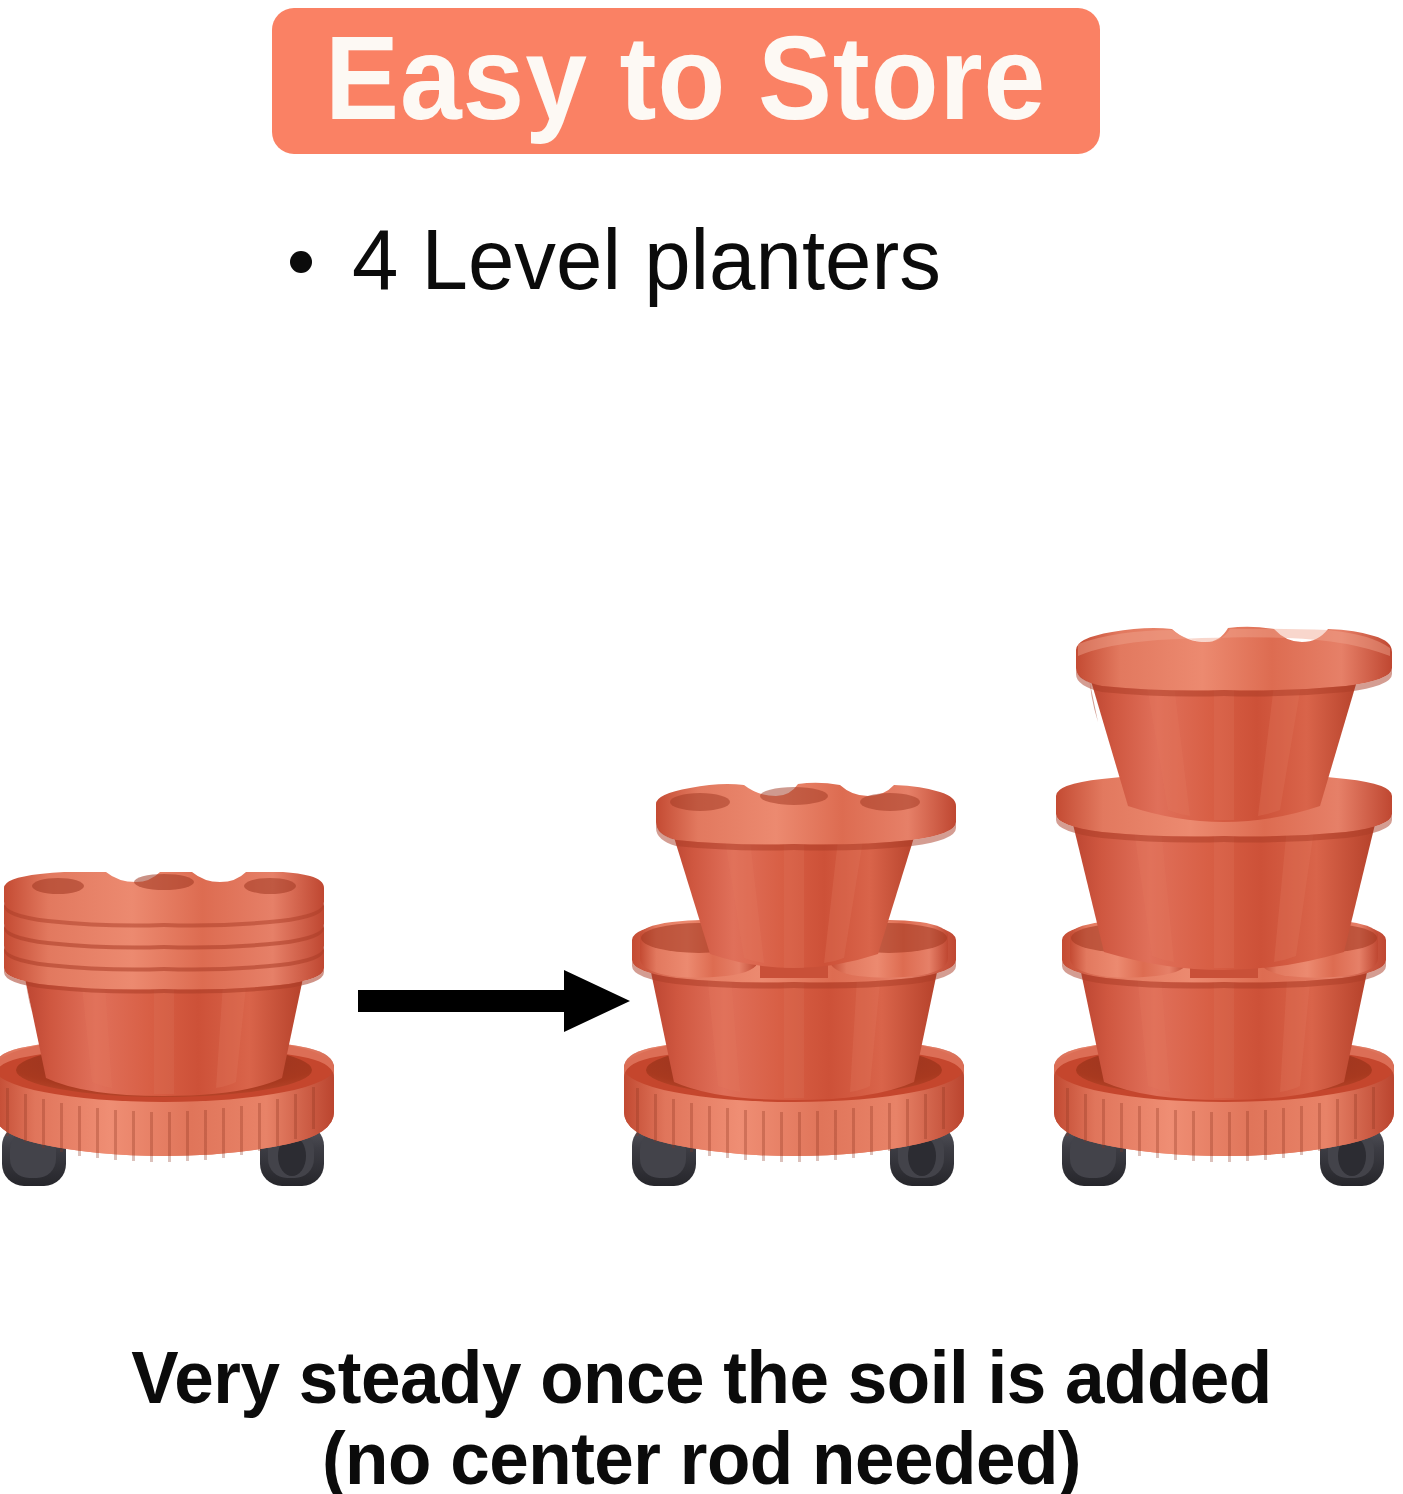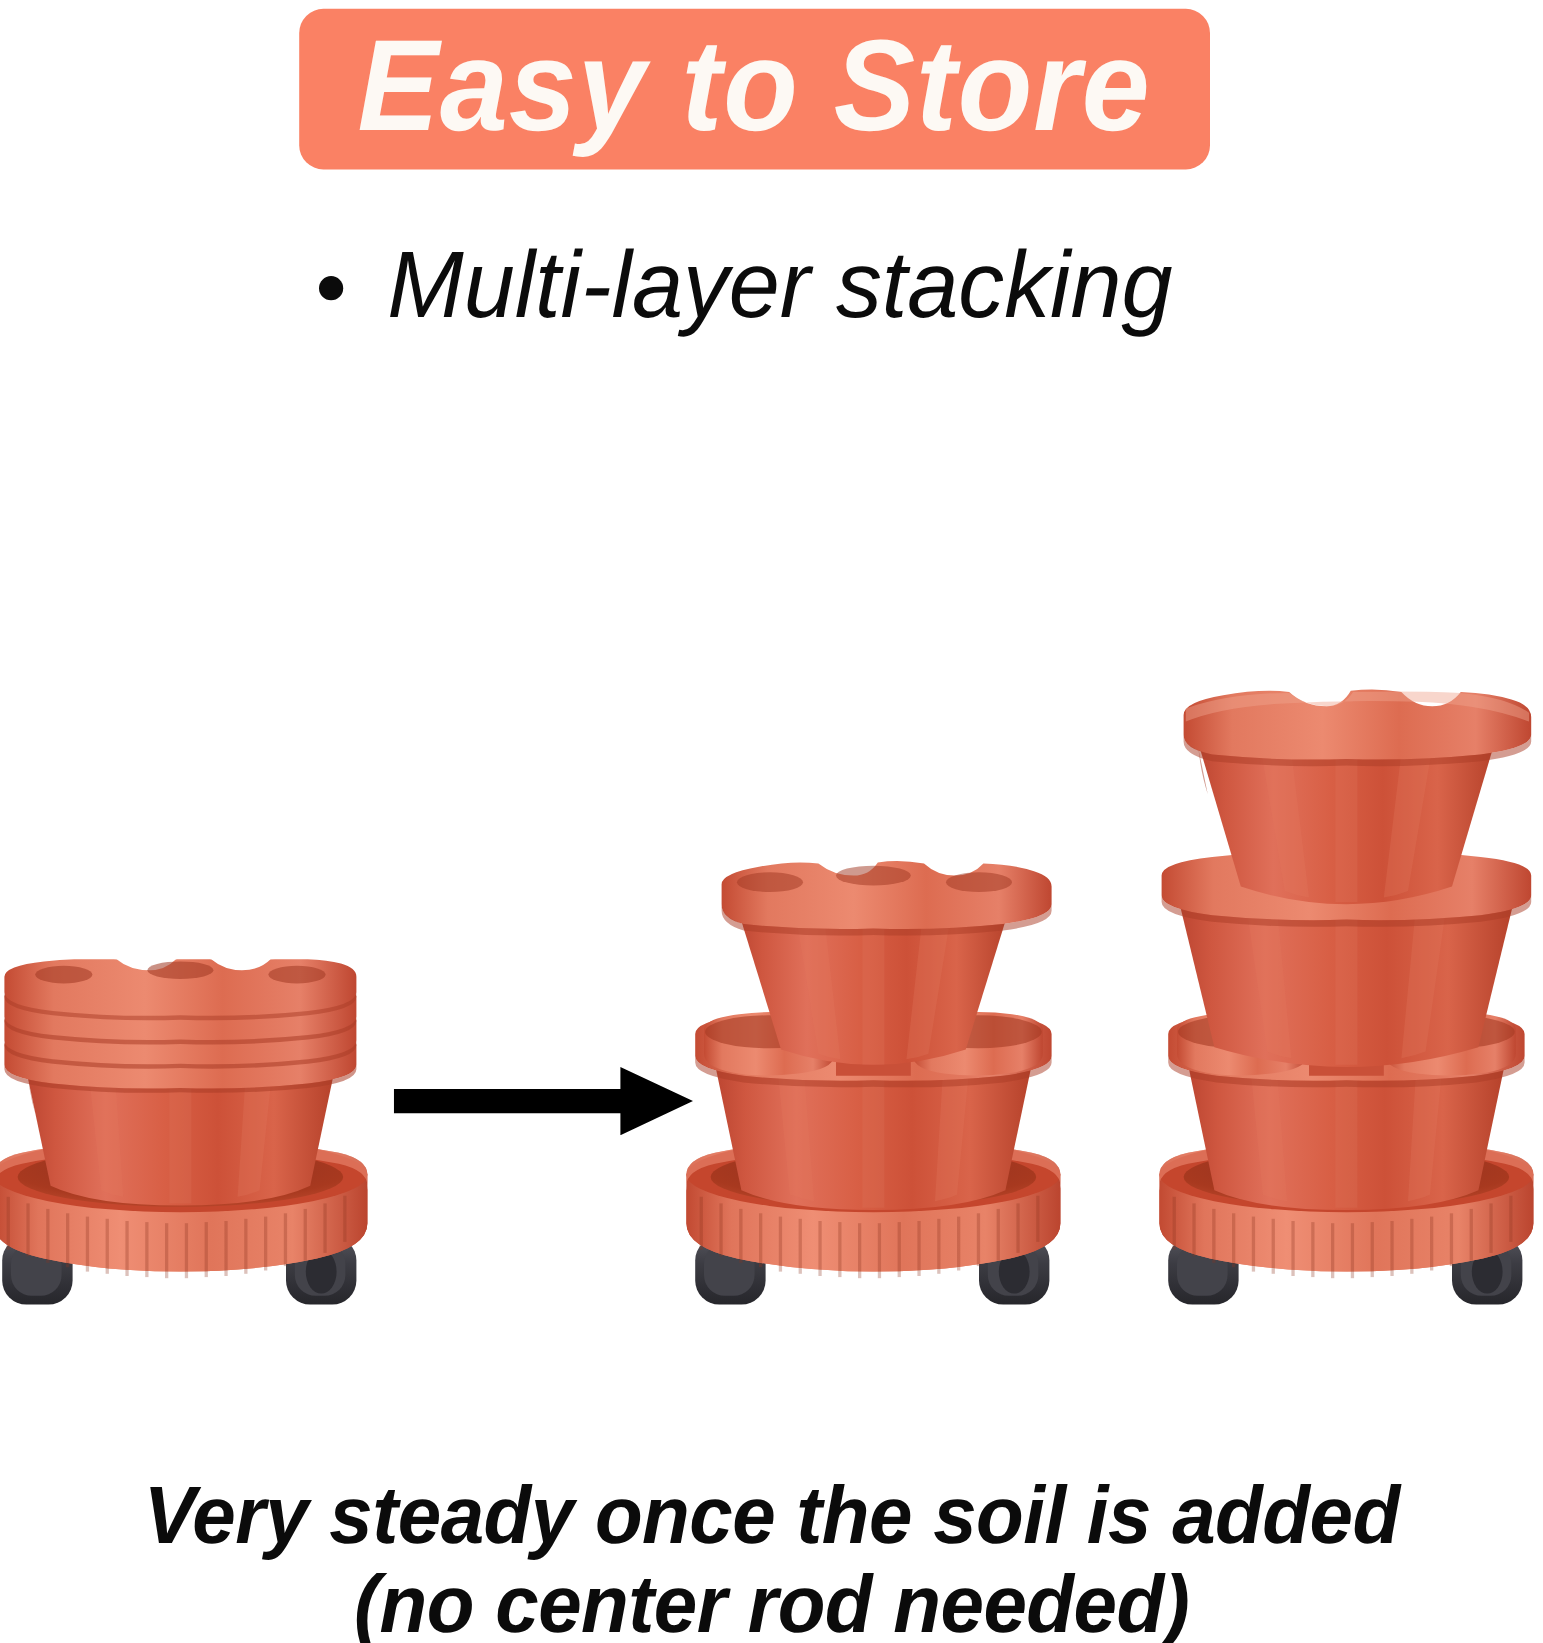--- a/index.html
+++ b/index.html
@@ -9,21 +9,20 @@
   }
   body {
     font-family: "Liberation Sans", sans-serif;
   }
   #page {
     position: relative;
     width: 1403px;
     height: 1494px;
     background: #ffffff;
     overflow: hidden;
-    font-style: italic;
   }
 
   
   .title-banner {
     position: absolute;
     left: 272px;
     top: 8px;
     width: 828px;
     height: 146px;
     background: #fa8164;
@@ -127,25 +126,25 @@
 <body>
 
 <div id="page">
 
   <div class="title-banner">
     <div class="title-text">Easy to Store</div>
   </div>
 
   <div class="bullet-list">
 
-
     <div class="bullet-row">
       <span class="bullet-dot"></span>
-      <span class="bullet-text">Multi-layer stacking</span>
+      <span class="bullet-text">4 Level planters</span>
     </div>
+
 
 
   </div>
 
   <div class="scene">
 
     <svg width="0" height="0" style="position:absolute" aria-hidden="true">
       <defs>
         <linearGradient id="potBody" x1="0" y1="0" x2="1" y2="0">
           <stop offset="0" stop-color="#bb4430"></stop>

